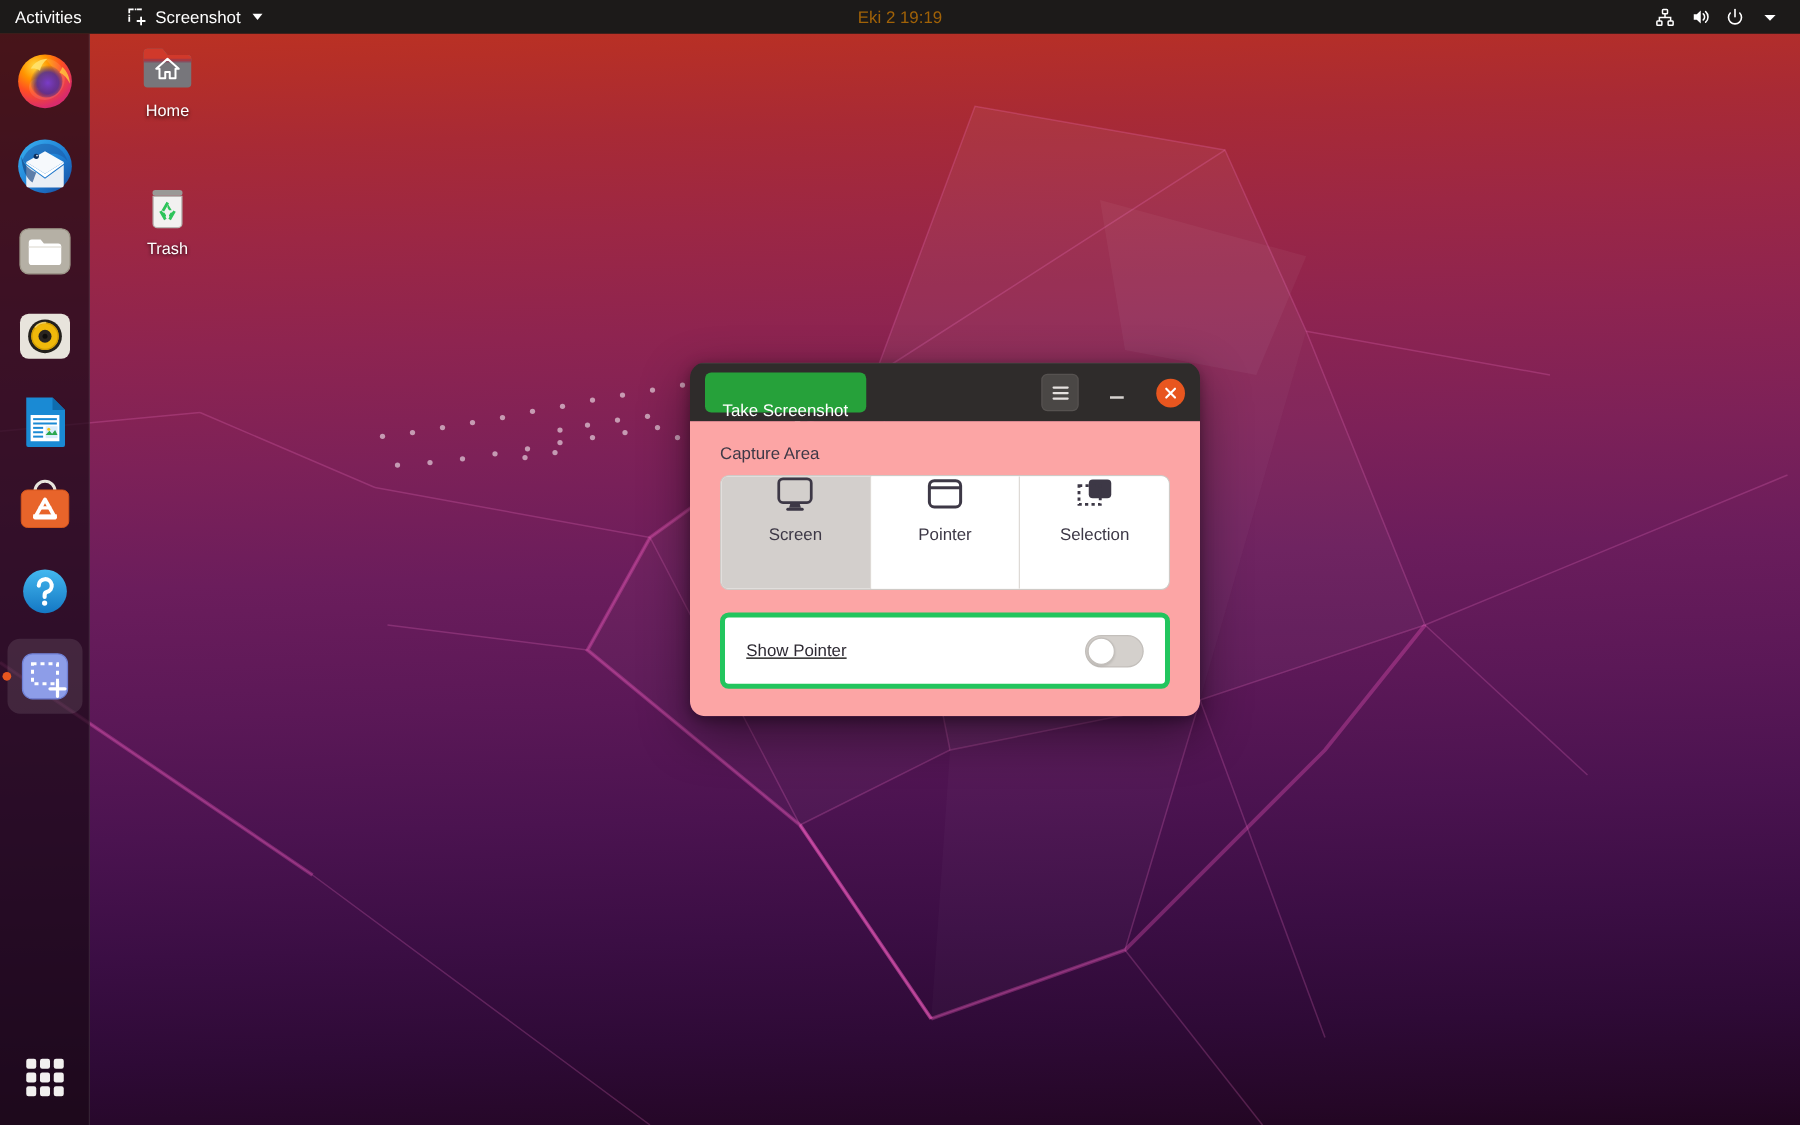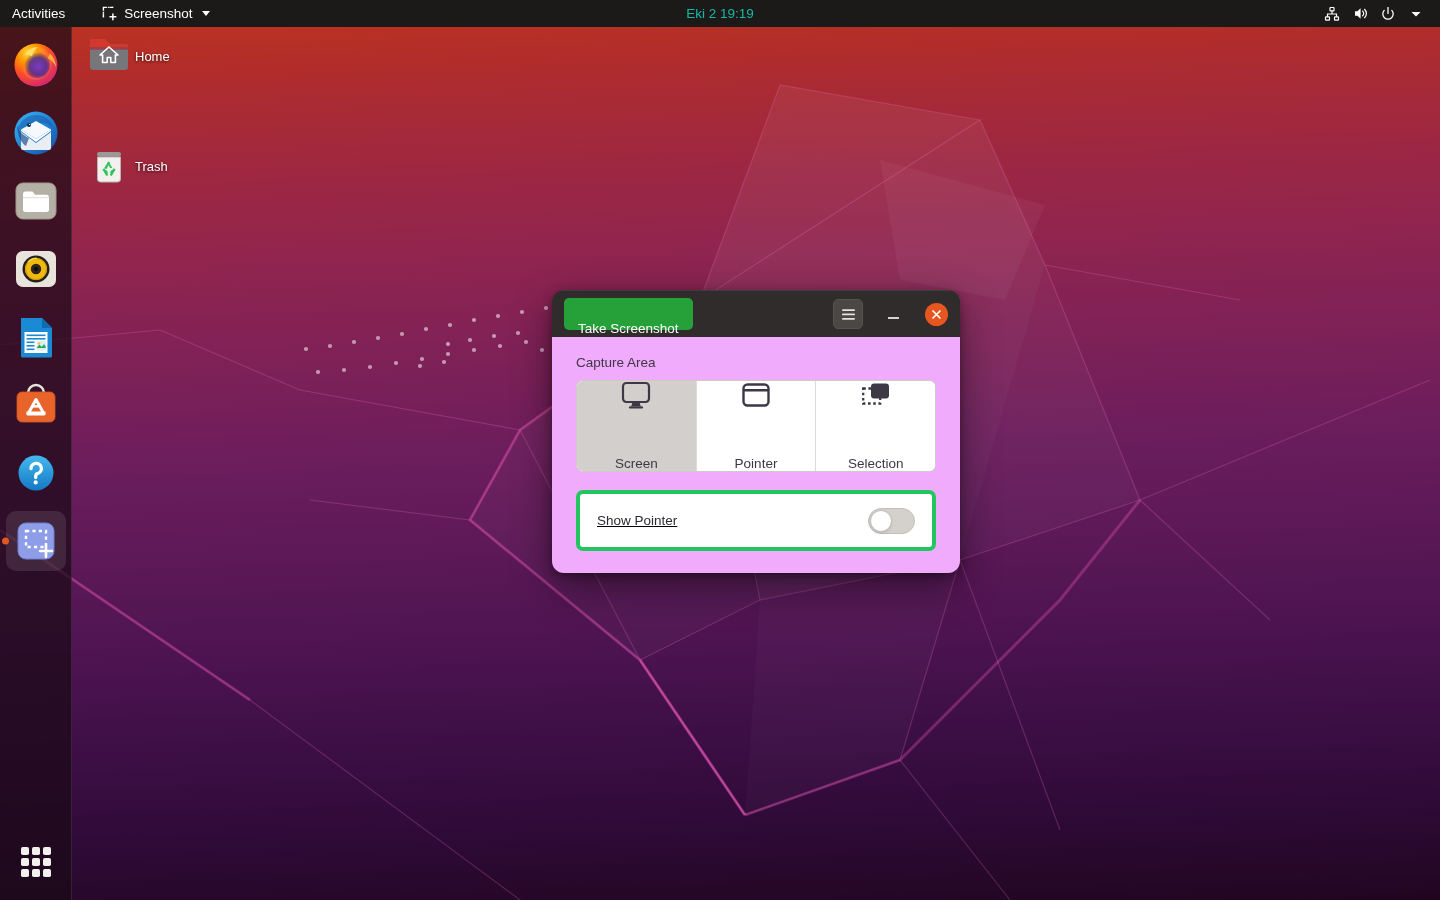--- a/index.html
+++ b/index.html
@@ -53,21 +53,21 @@
     border-right:4.5px solid transparent;border-top:5px solid #ffffff;
     margin-left:2px;
   }
   #clock-area {
     position:absolute; left:0; right:0; top:0; height:27px;
     display:flex; align-items:center; justify-content:center;
     pointer-events:none;
   }
   #clock-button {
     display:flex; align-items:center; gap:9px;
-    font-size:13.5px; color:#14b8a6; pointer-events:auto;
+    font-size:13.5px; color:#a16207; pointer-events:auto;
     padding:0 8px; height:27px;
   }
   #tray {
     position:absolute; right:0; top:0; height:27px;
     display:flex; align-items:center; gap:0px; padding-right:10px;
   }
   .tray-icon {
     width:28px;height:27px;display:flex;align-items:center;justify-content:center;
   }
 
@@ -93,21 +93,21 @@
   }
   .dock-icon { width:48px; height:48px; display:block; }
   #show-apps-btn {
     position:absolute; bottom:14px; left:50%; transform:translateX(-50%);
     width:48px; height:48px; display:flex; align-items:center; justify-content:center;
   }
   .grid-dot { fill:#f2f0ef; }
 
   
   .desk-icon {
-    position:absolute; width:96px; display:flex; flex-direction:row;
+    position:absolute; width:96px; display:flex; flex-direction:column;
     align-items:center; gap:3px;
   }
   .desk-icon .lbl {
     color:#ffffff; font-size:13px; text-shadow:0 1px 3px rgba(0,0,0,0.75);
     line-height:15px;
   }
 
   
   #screenshot-window {
     position:absolute; left:552px; top:290px; width:408px;
@@ -139,32 +139,32 @@
     margin-left:13px; cursor:pointer;
   }
   #minimize-button .dash { width:11px; height:1.6px; background:#d6d2d0; margin-top:8px;}
   #close-button {
     width:23px; height:23px; border-radius:50%; background:#e8561f;
     display:flex; align-items:center; justify-content:center;
     margin-left:15px; cursor:pointer;
   }
 
   #dialog-body {
-    background:#f0abfc; padding:14px 24px 22px 24px;
+    background:#fca5a5; padding:14px 24px 22px 24px;
   }
   #capture-area-label {
     font-size:13.5px; color:#3d3846; margin:4px 0 10px 0;
   }
   #capture-buttons {
     display:flex; border:1px solid #cfcac6; border-radius:7px;
     overflow:hidden; background:#ffffff;
   }
   .capture-btn {
     flex:1; height:90px; display:flex; flex-direction:column;
-    align-items:center; justify-content:space-between; gap:9px;
+    align-items:center; justify-content:flex-start; gap:9px;
     background:#ffffff; cursor:pointer;
     border-right:1px solid #dedad6;
   }
   .capture-btn:last-child { border-right:none; }
   .capture-btn.active { background:#d3cfcc; }
   .capture-btn .cap-lbl { font-size:13.5px; color:#3d3846; }
 
   #options-card {
     margin-top:18px; background:#ffffff;
     border:4px solid #22c55e; border-radius:7px;text-decoration:underline;

